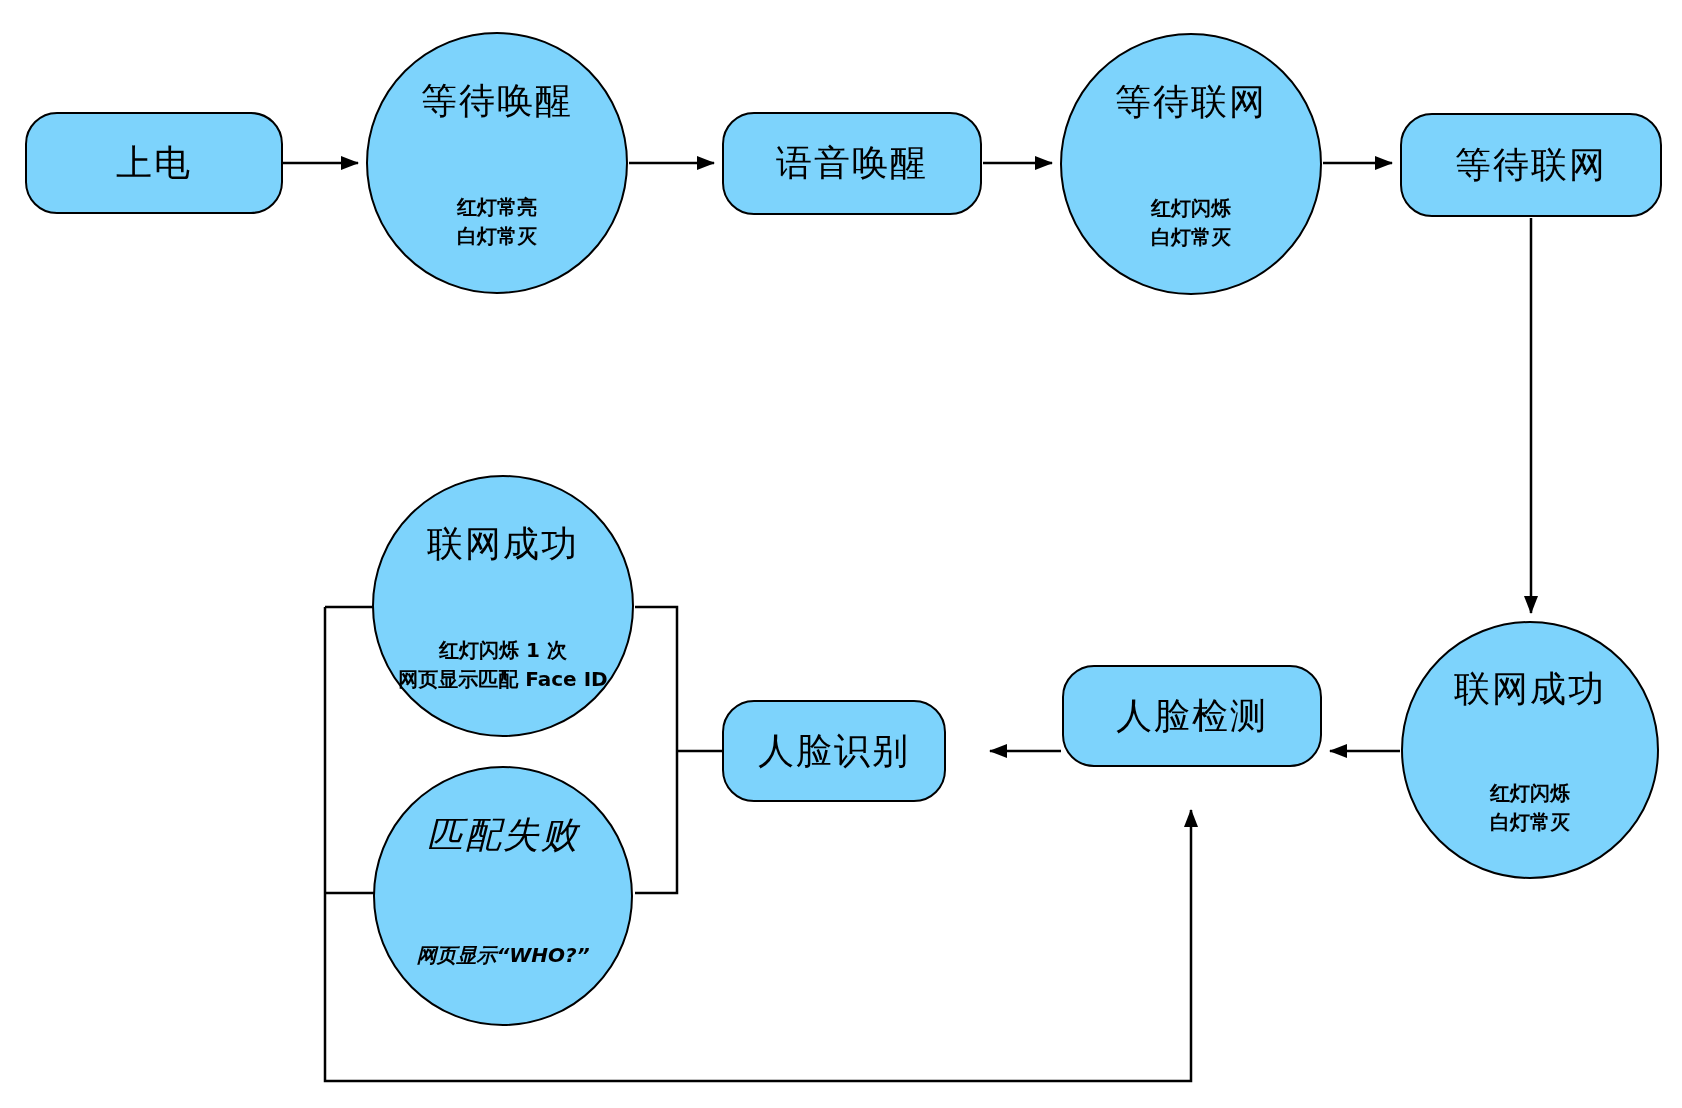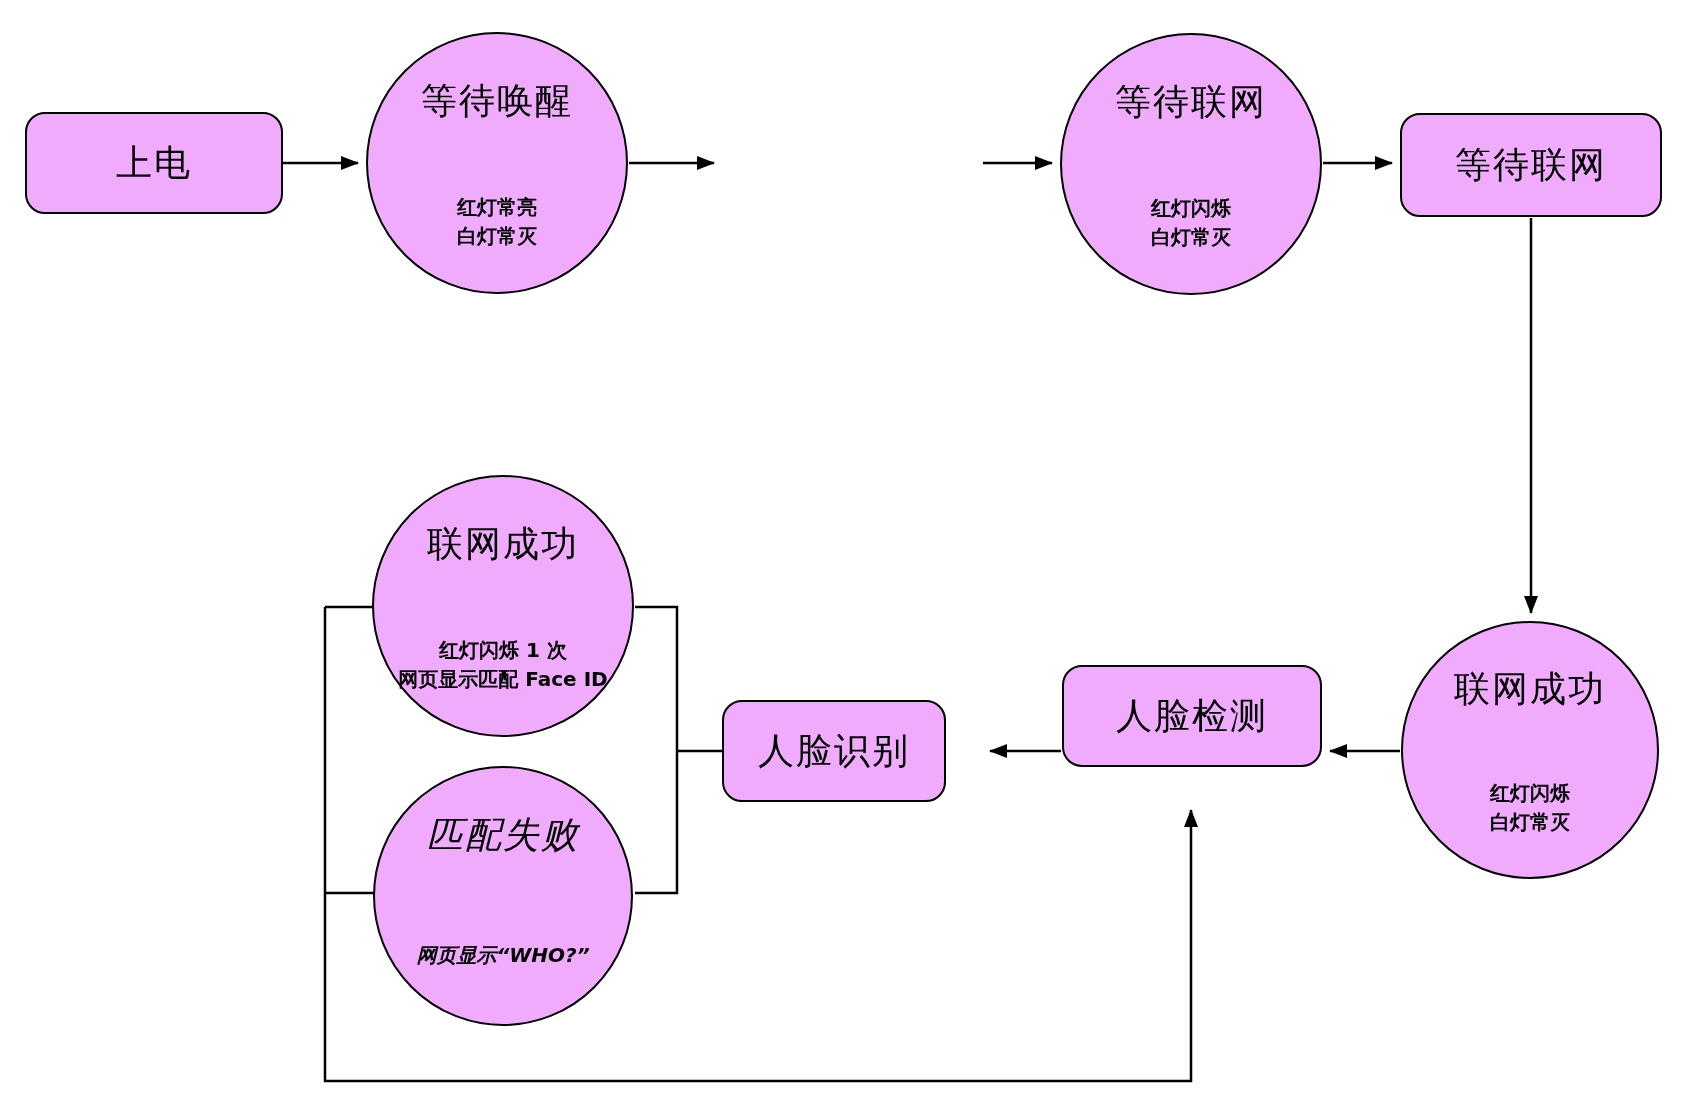--- a/index.html
+++ b/index.html
@@ -18,26 +18,26 @@
   .connector-layer {
     position: absolute;
     left: 0; top: 0;
     width: 1682px;
     height: 1108px;
     pointer-events: none;
   }
   .node {
     position: absolute;
     box-sizing: border-box;
-    background: #f0abfc;
+    background: #7dd3fc;
     border: 2.5px solid #000000;
     color: #000000;
   }
   .rect {
-    border-radius: 20px;
+    border-radius: 32px;
     display: flex;
     align-items: center;
     justify-content: center;
   }
   .circle {
     border-radius: 50%;
   }
   .node-label {
     font-size: 36px;
     letter-spacing: 2px;
@@ -112,20 +112,23 @@
   <div id="power-on" class="node rect">
     <span class="node-label">上电</span>
   </div>
 
   <div id="wait-wake" class="node circle">
     <span class="circle-title">等待唤醒</span>
     <span class="circle-note">红灯常亮
 白灯常灭</span>
   </div>
 
+  <div id="voice-wake" class="node rect">
+    <span class="node-label">语音唤醒</span>
+  </div>
 
   <div id="wait-net" class="node circle">
     <span class="circle-title">等待联网</span>
     <span class="circle-note">红灯闪烁
 白灯常灭</span>
   </div>
 
   <div id="connect-net" class="node rect">
     <span class="node-label">等待联网</span>
   </div>

